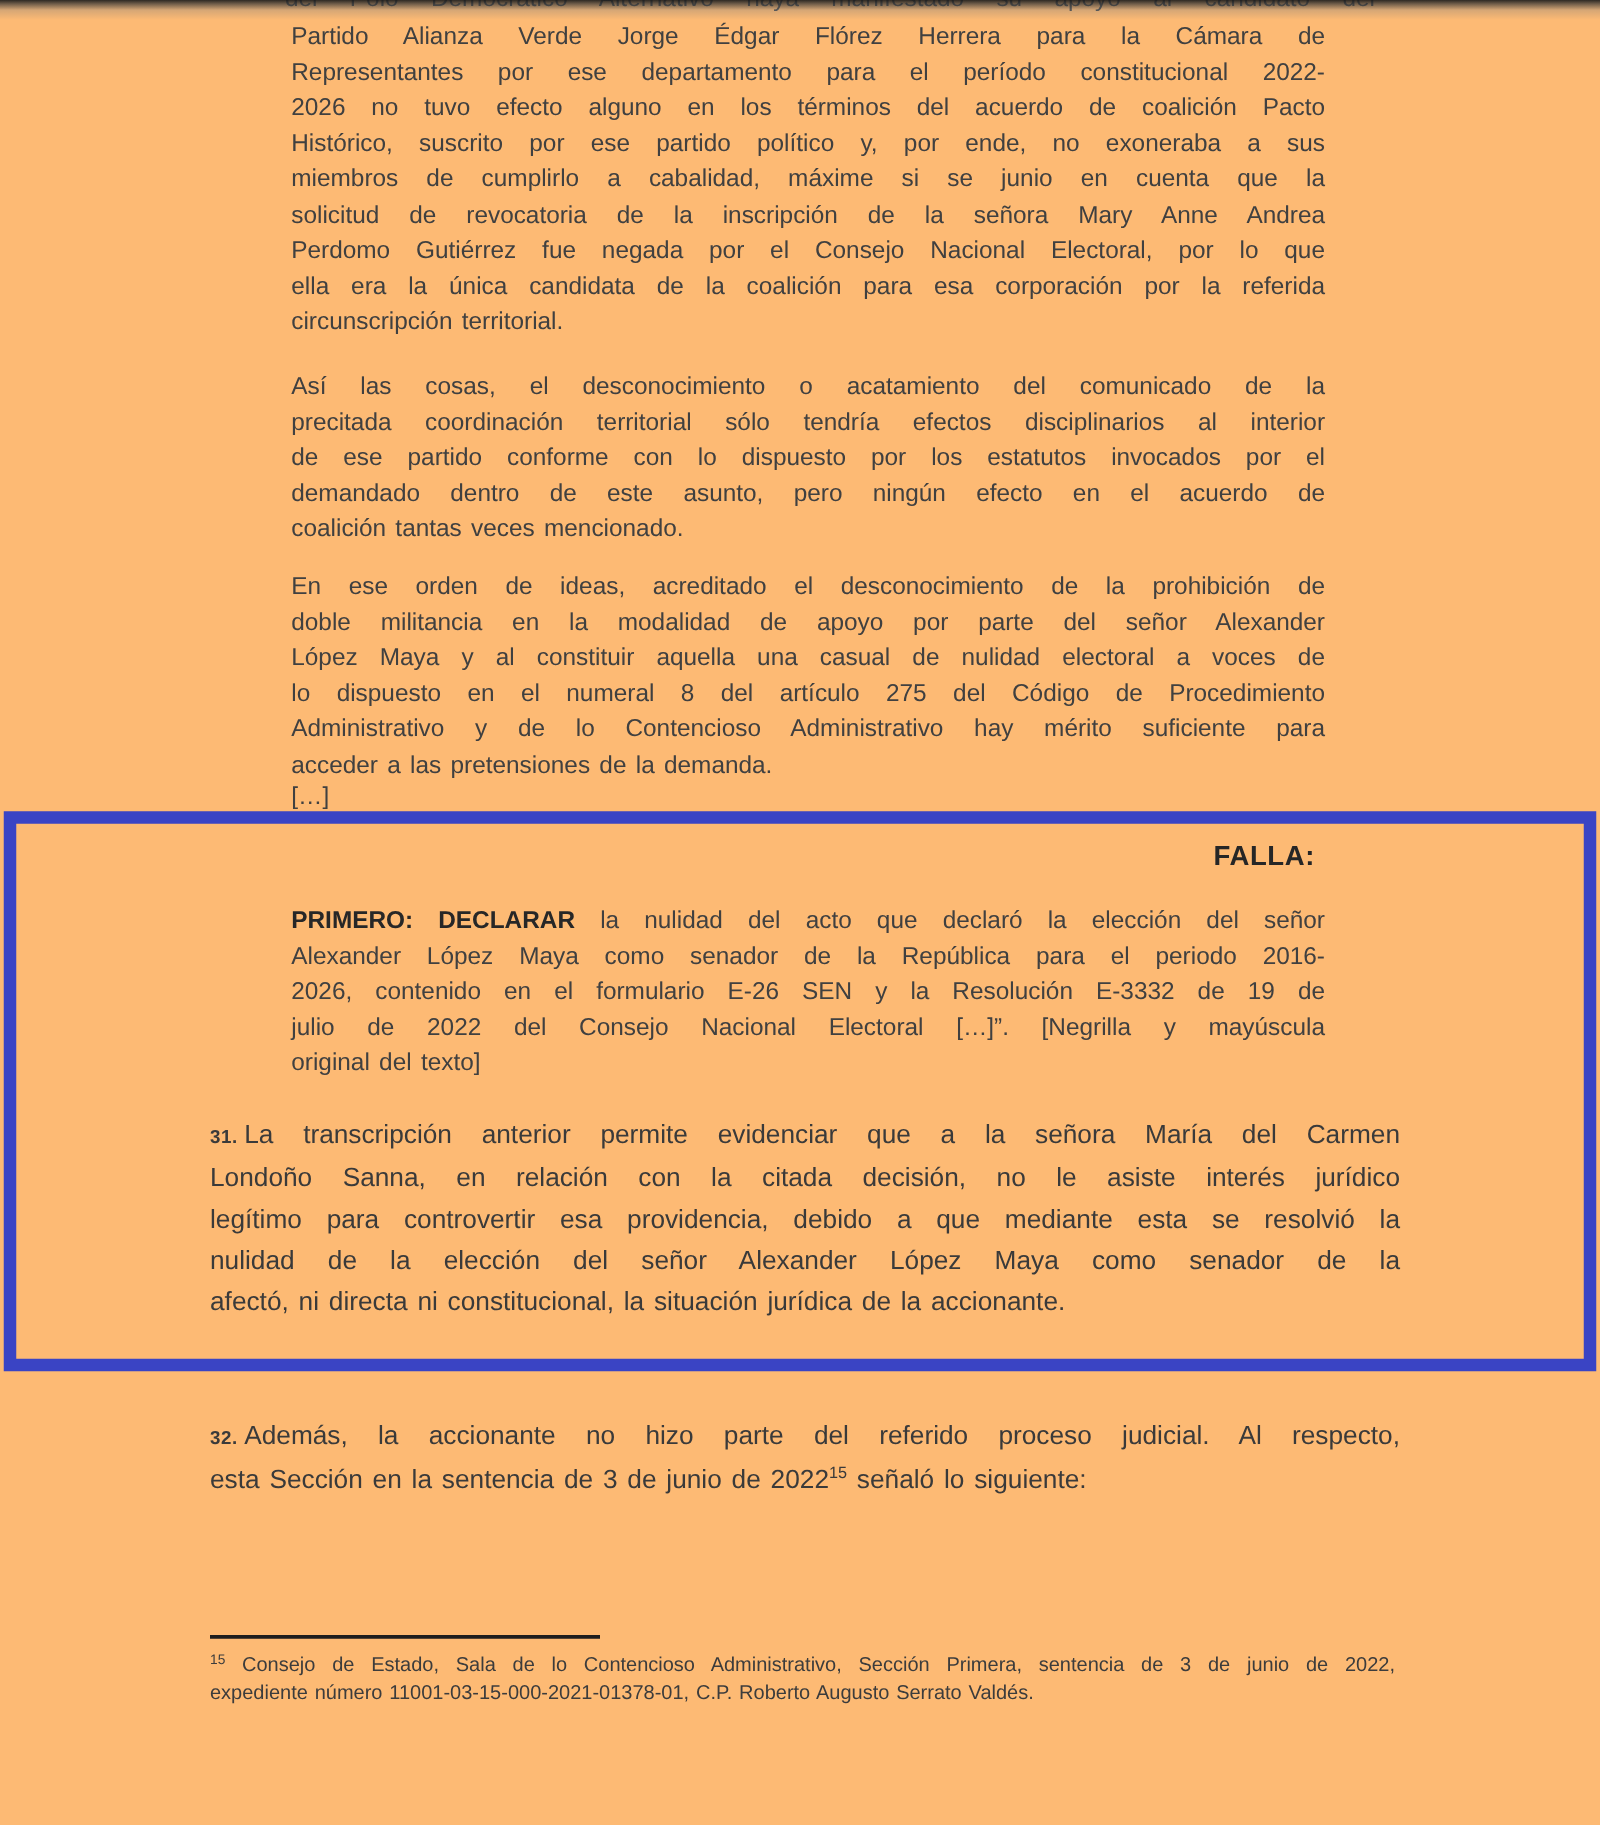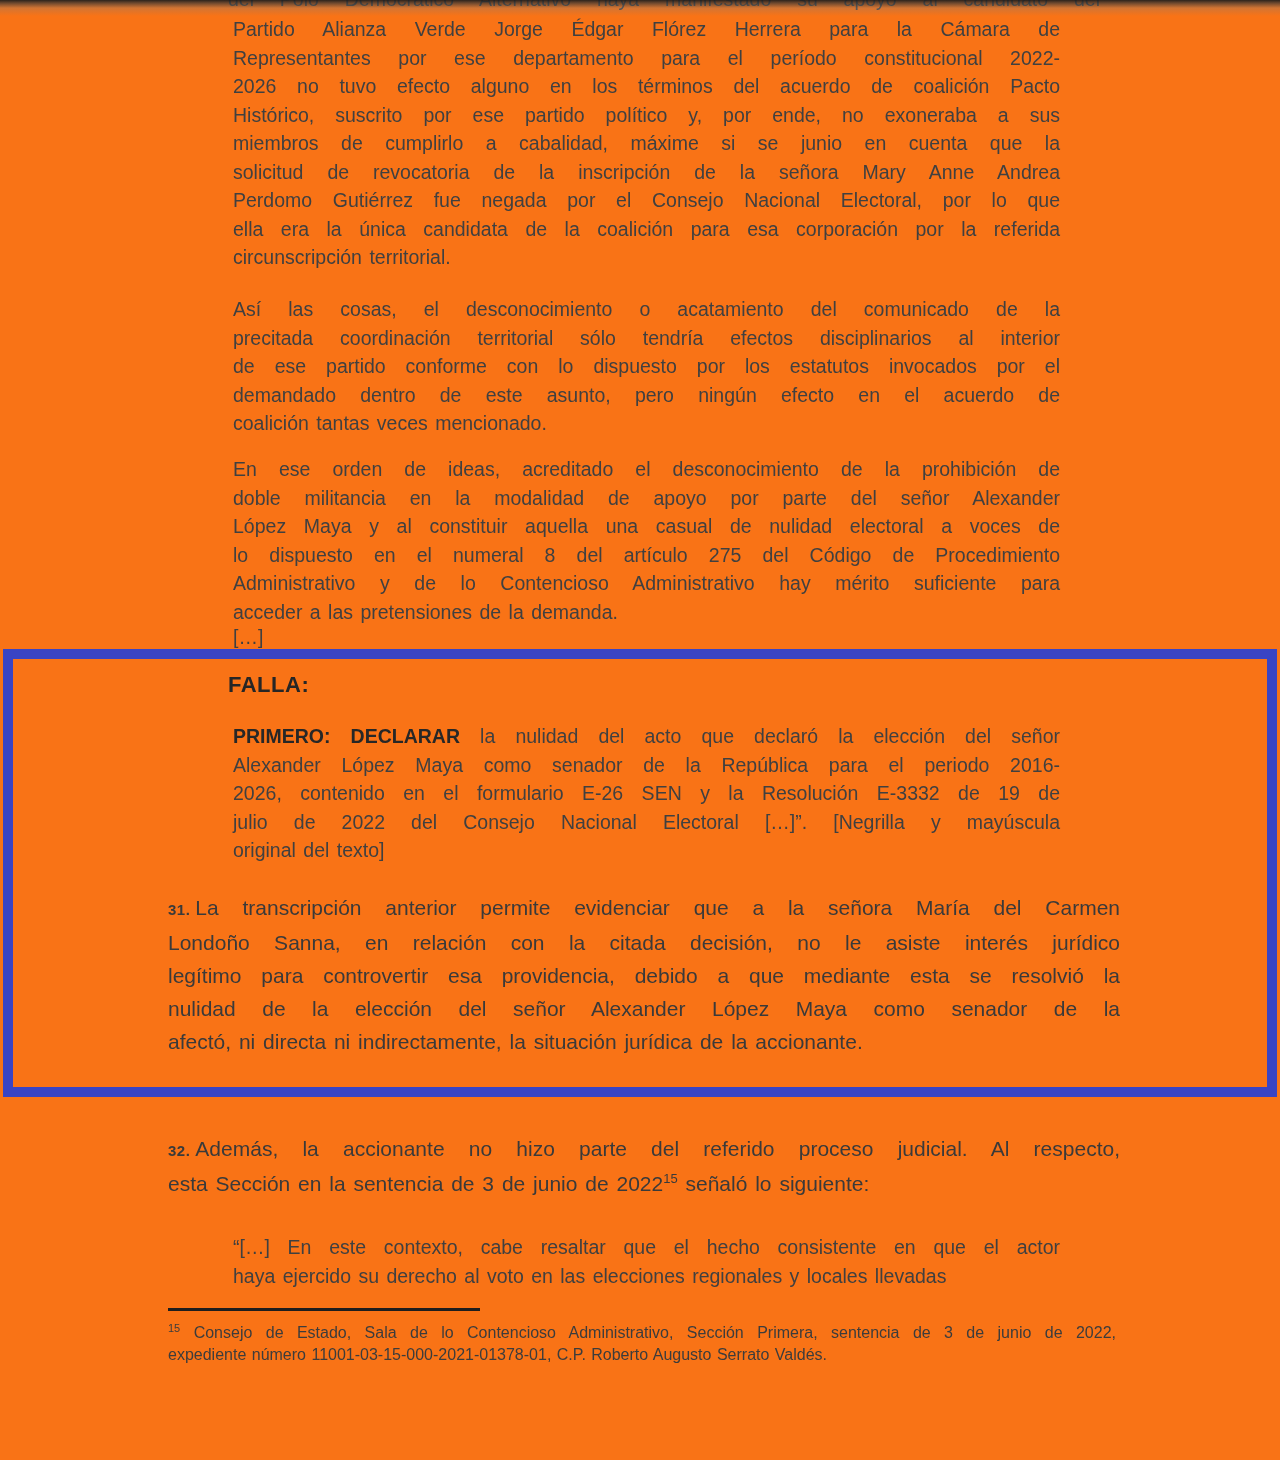--- a/index.html
+++ b/index.html
@@ -1,20 +1,20 @@
 <!DOCTYPE html>
 <html><head>
 <meta charset="utf-8">
 <style>
   html, body { margin: 0; padding: 0; background: #ffffff; }
   .page {
     position: relative;
     width: 1280px;
     height: 1460px;
-    background: #f97316;
+    background: #fdba74;
     overflow: hidden;
     font-family: "Liberation Sans", "DejaVu Sans", sans-serif;
     color: #3d3d3d;
   }
   
   .top-shade {
     position: absolute; top: 0; left: 0; width: 1280px; height: 16px;
     background: linear-gradient(180deg,
       rgba(28,28,28,0.92) 0px,
       rgba(55,55,55,0.72) 3px,
@@ -39,21 +39,21 @@
     font-size: 21px; line-height: 33px; color: #3a3a3a;
     word-spacing: 2px;
   }
   .jline { text-align: justify; }
   .jline.stretch { text-align-last: justify; }
   .pnum { font-size: 15px; margin-right: 5px; letter-spacing: 0.5px; font-weight: bold; }
   .sup { font-size: 13px; vertical-align: super; line-height: 0; margin-top: 44px; }
   .bold { font-weight: bold; color: #272727; }
   .falla-heading {
     position: absolute; left: 228px; width: 824px; top: 672px;
-    text-align: left; font-weight: bold; font-size: 22px; color: #262626;
+    text-align: right; font-weight: bold; font-size: 22px; color: #262626;
     letter-spacing: 0.5px;
   }
   .highlight-box {
     position: absolute; left: 3px; top: 649px; width: 1274px; height: 448px;
     border: 10px solid #3a44c4; box-sizing: border-box;
     z-index: 4; pointer-events: none;
   }
   .ellipsis-line {
     position: absolute; left: 233px; top: 626px;
     font-size: 19.5px; color: #404040;
@@ -123,36 +123,32 @@
       <div class="jline">original del texto]</div>
     </div>
 
   <div class="body-par" style="top:891px">
     <div class="jline stretch">
       <span class="pnum">31.</span><span>La transcripción anterior permite evidenciar que a la señora María del Carmen</span>
     </div>
   <div class="jline stretch">Londoño Sanna, en relación con la citada decisión, no le asiste interés jurídico</div>
       <div class="jline stretch">legítimo para controvertir esa providencia, debido a que mediante esta se resolvió la</div>
       <div class="jline stretch">nulidad de la elección del señor Alexander López Maya como senador de la</div>
-      <div class="jline">afectó, ni directa ni indirectamente, la situación jurídica de la accionante.</div>
+      <div class="jline">afectó, ni directa ni constitucional, la situación jurídica de la accionante.</div>
     </div>
 
   <div class="body-par" style="top:1132px">
     <div class="jline stretch">
       <span class="pnum">32.</span><span>Además, la accionante no hizo parte del referido proceso judicial. Al respecto,</span>
     </div>
     <div class="jline">
       <span>esta Sección en la sentencia de 3 de junio de 2022</span><span class="sup">15</span><span> señaló lo siguiente:</span>
     </div>
   </div>
 
-  <div class="quote" style="top:1233px">
-      <div class="jline stretch">“[…] En este contexto, cabe resaltar que el hecho consistente en que el actor</div>
-      <div class="jline">haya ejercido su derecho al voto en las elecciones regionales y locales llevadas</div>
-    </div>
 
   <div class="footnote-rule"></div>
 
   <div class="footnote">
     <div class="jline stretch">
       <span class="sup">15</span><span> Consejo de Estado, Sala de lo Contencioso Administrativo, Sección Primera, sentencia de 3 de junio de 2022,</span>
     </div>
     <div class="jline">
       <span>expediente número 11001-03-15-000-2021-01378-01, C.P. Roberto Augusto Serrato Valdés.</span>
     </div>

